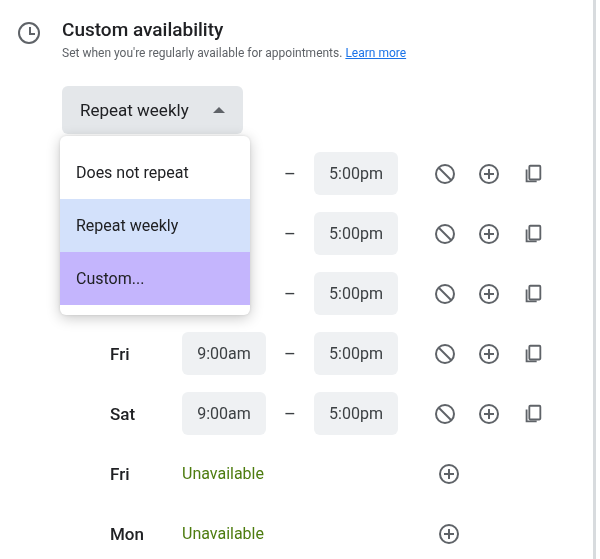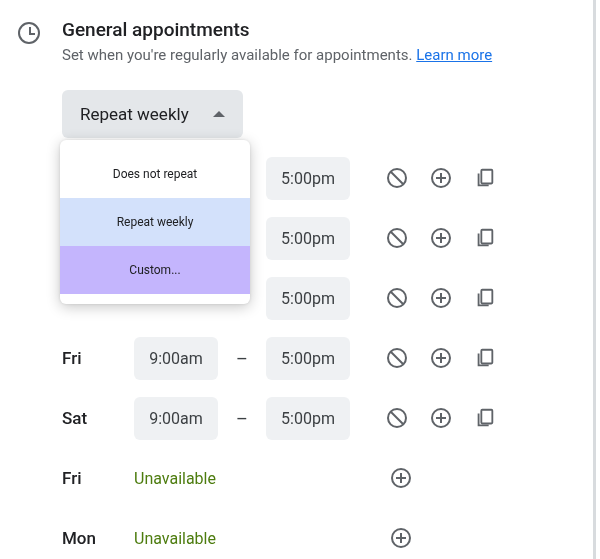--- a/index.html
+++ b/index.html
@@ -49,21 +49,21 @@
     background: #5f6368;
   }
   .main { flex: 1; padding-right: 20px; }
   .title {
     font-size: 19px;
     font-weight: 500;
     margin-bottom: 4px;
   }
   .subtitle {
     color: #5f6368;
-    font-size: 15px;
+    font-size: 12px;
     line-height: 1.4;
     margin-bottom: 24px;
   }
   .link {
     color: #1a73e8;
     text-decoration: underline;
     cursor: pointer;
   }
 
   .dropdown-trigger {
@@ -94,33 +94,33 @@
     left: -2px;
     width: 190px;
     background: #fff;
     border-radius: 6px;
     box-shadow: 0 3px 14px rgba(0,0,0,0.22), 0 0 3px rgba(0,0,0,0.1);
     padding: 10px 0;
     z-index: 25;
   }
   .dropdown-item {
     padding: 17px 16px;
-    font-size: 12px;
+    font-size: 16px;
     cursor: pointer;
-    text-align: center;
   }
   .dropdown-item.highlight { background: #d3e1fb; }
   .dropdown-item.focus { background: #c4b5fd; }
 
   .rows { }
   .day-row {
     display: flex;
     align-items: center;
     height: 60px;
     gap: 12px;
+    margin-left: 48px;
   }
   .day-label {
     width: 60px;
     font-size: 17px;
     font-weight: 500;
   }
   .time-box {
     width: 84px;
     text-align: center;
     background: #eff1f3;
@@ -159,21 +159,21 @@
 <body>
 
 <div class="right-border"></div>
 
 <div class="container">
   <div class="left-icon-col">
     <div class="clock-icon"></div>
   </div>
 
   <div class="main">
-    <div class="title">General appointments</div>
+    <div class="title">Custom availability</div>
     <div class="subtitle">
       <span>Set when you're regularly available for appointments. </span><span class="link">Learn more</span>
     </div>
 
     <div class="dropdown-wrap">
       <div class="dropdown-trigger">
         <span>Repeat weekly</span>
         <span class="caret-up"></span>
       </div>
       <div class="dropdown-menu" id="dropdown-menu">

